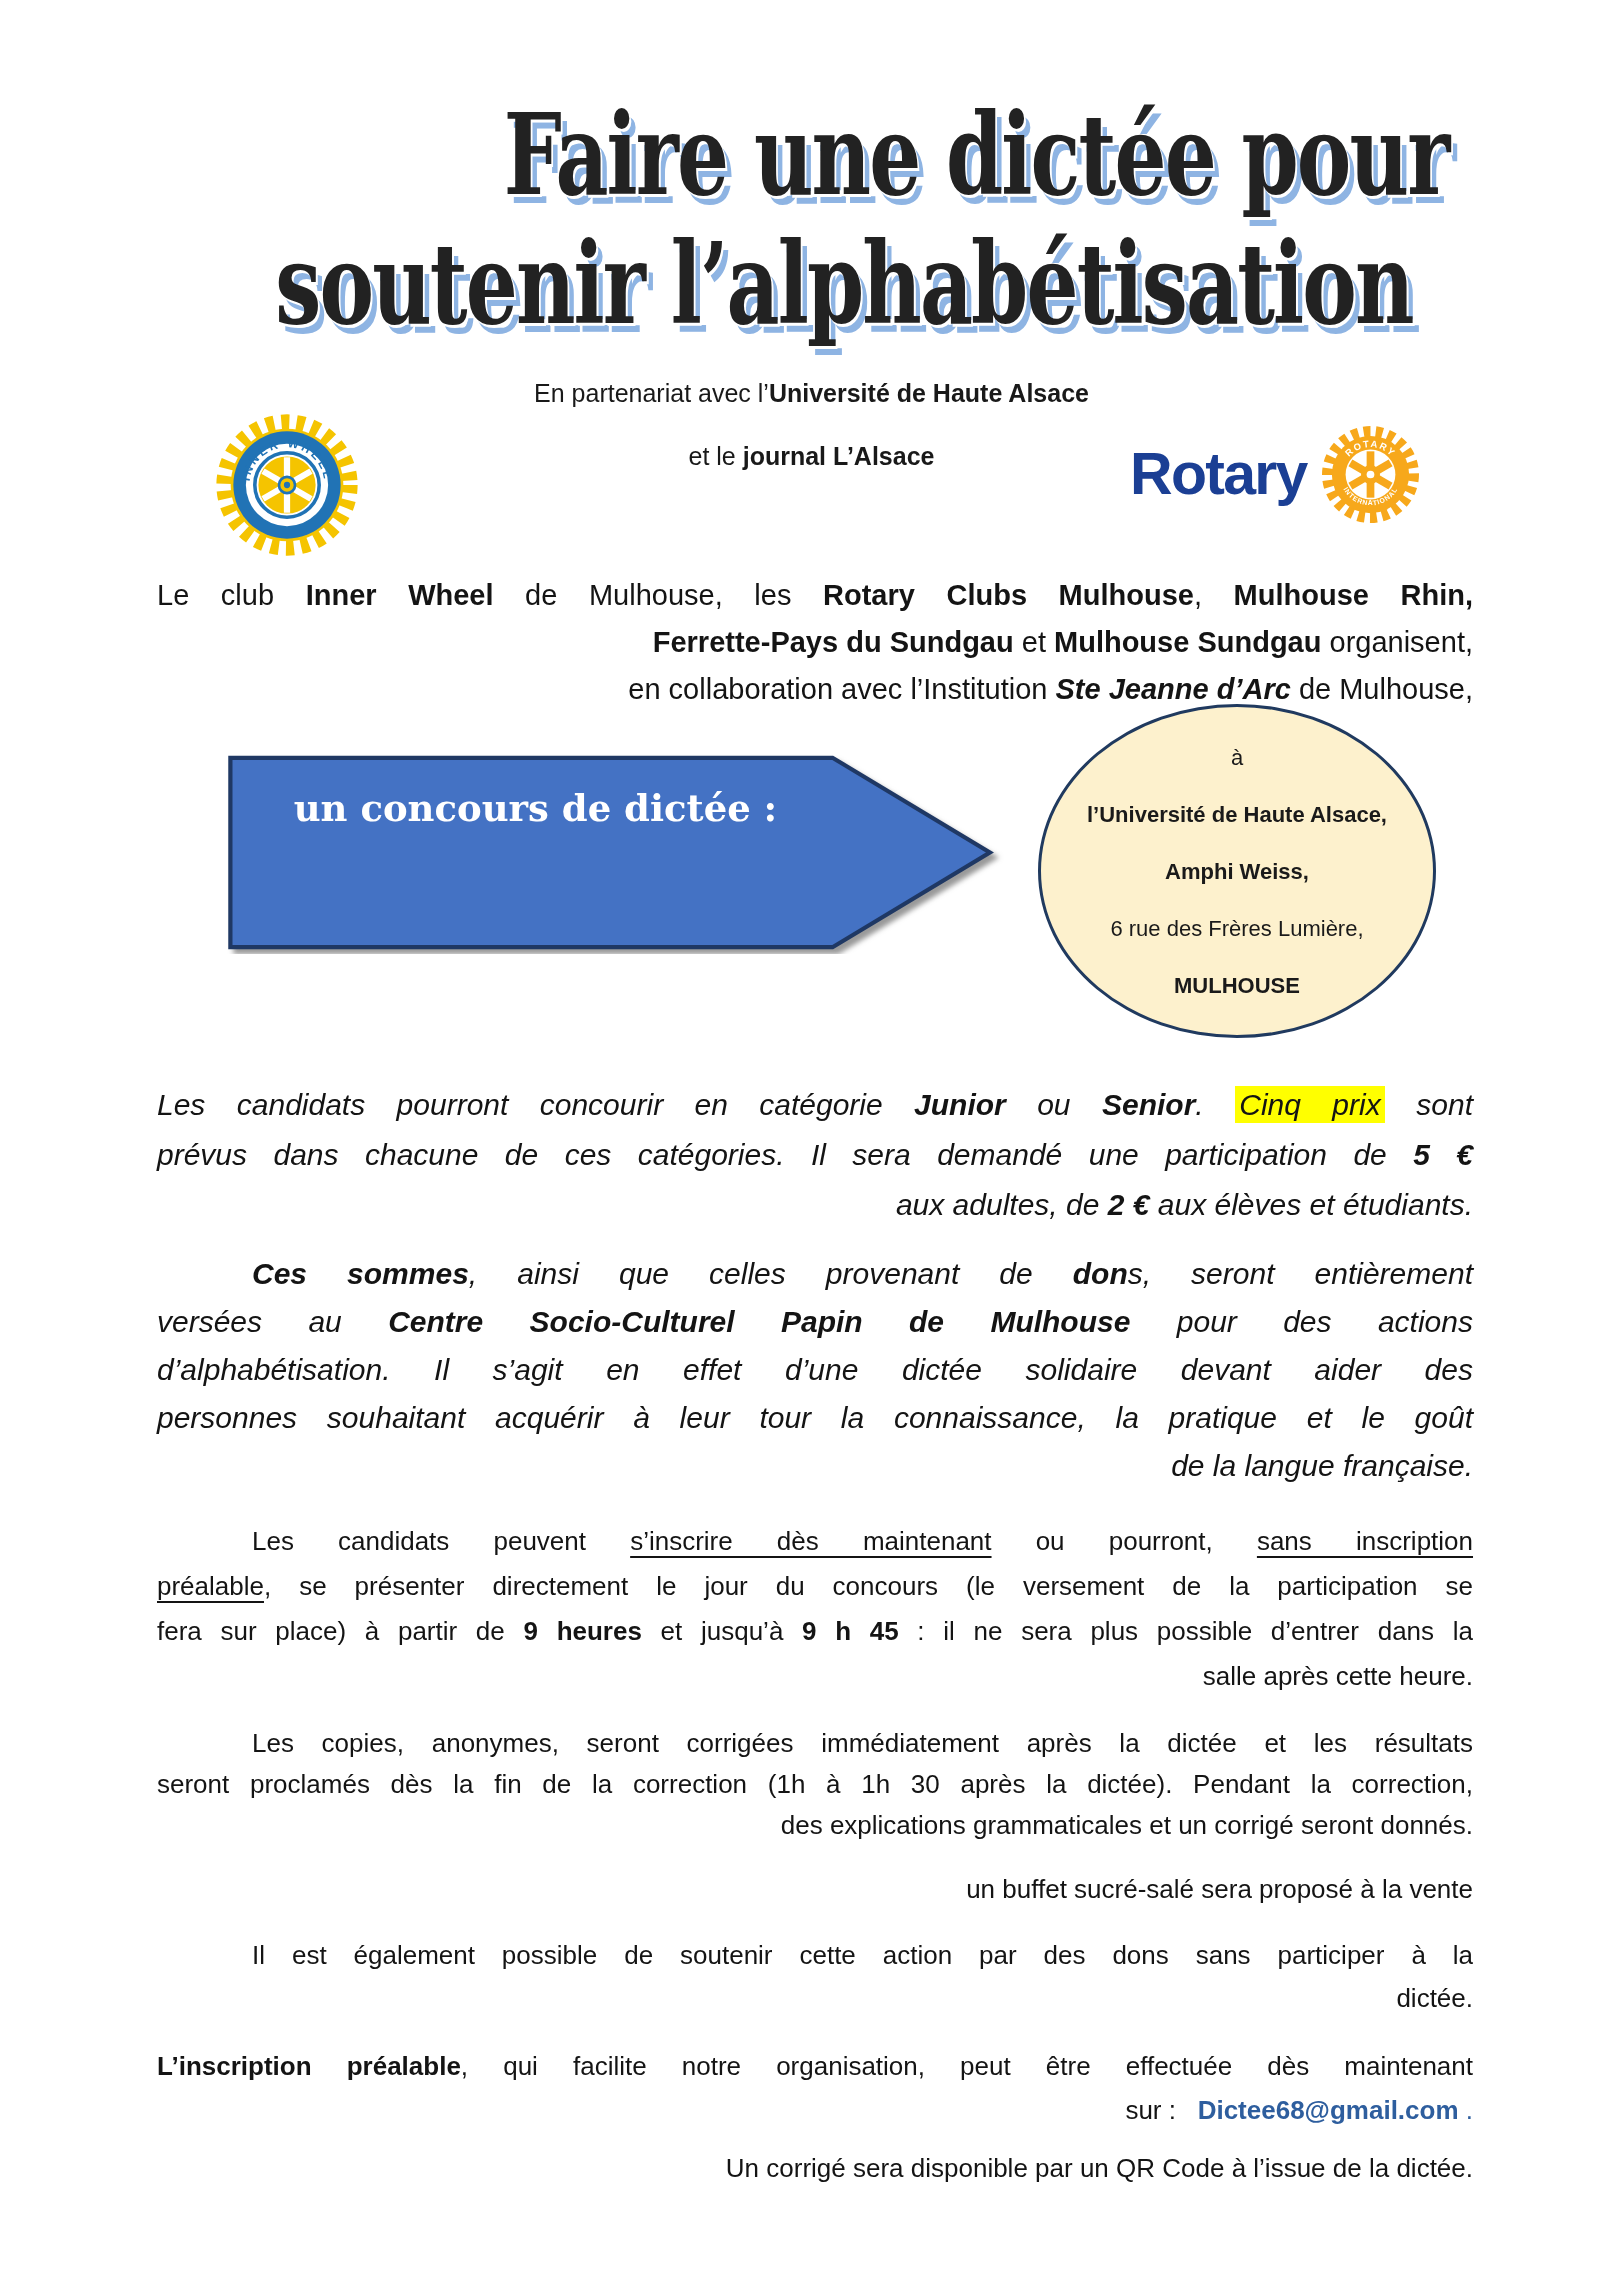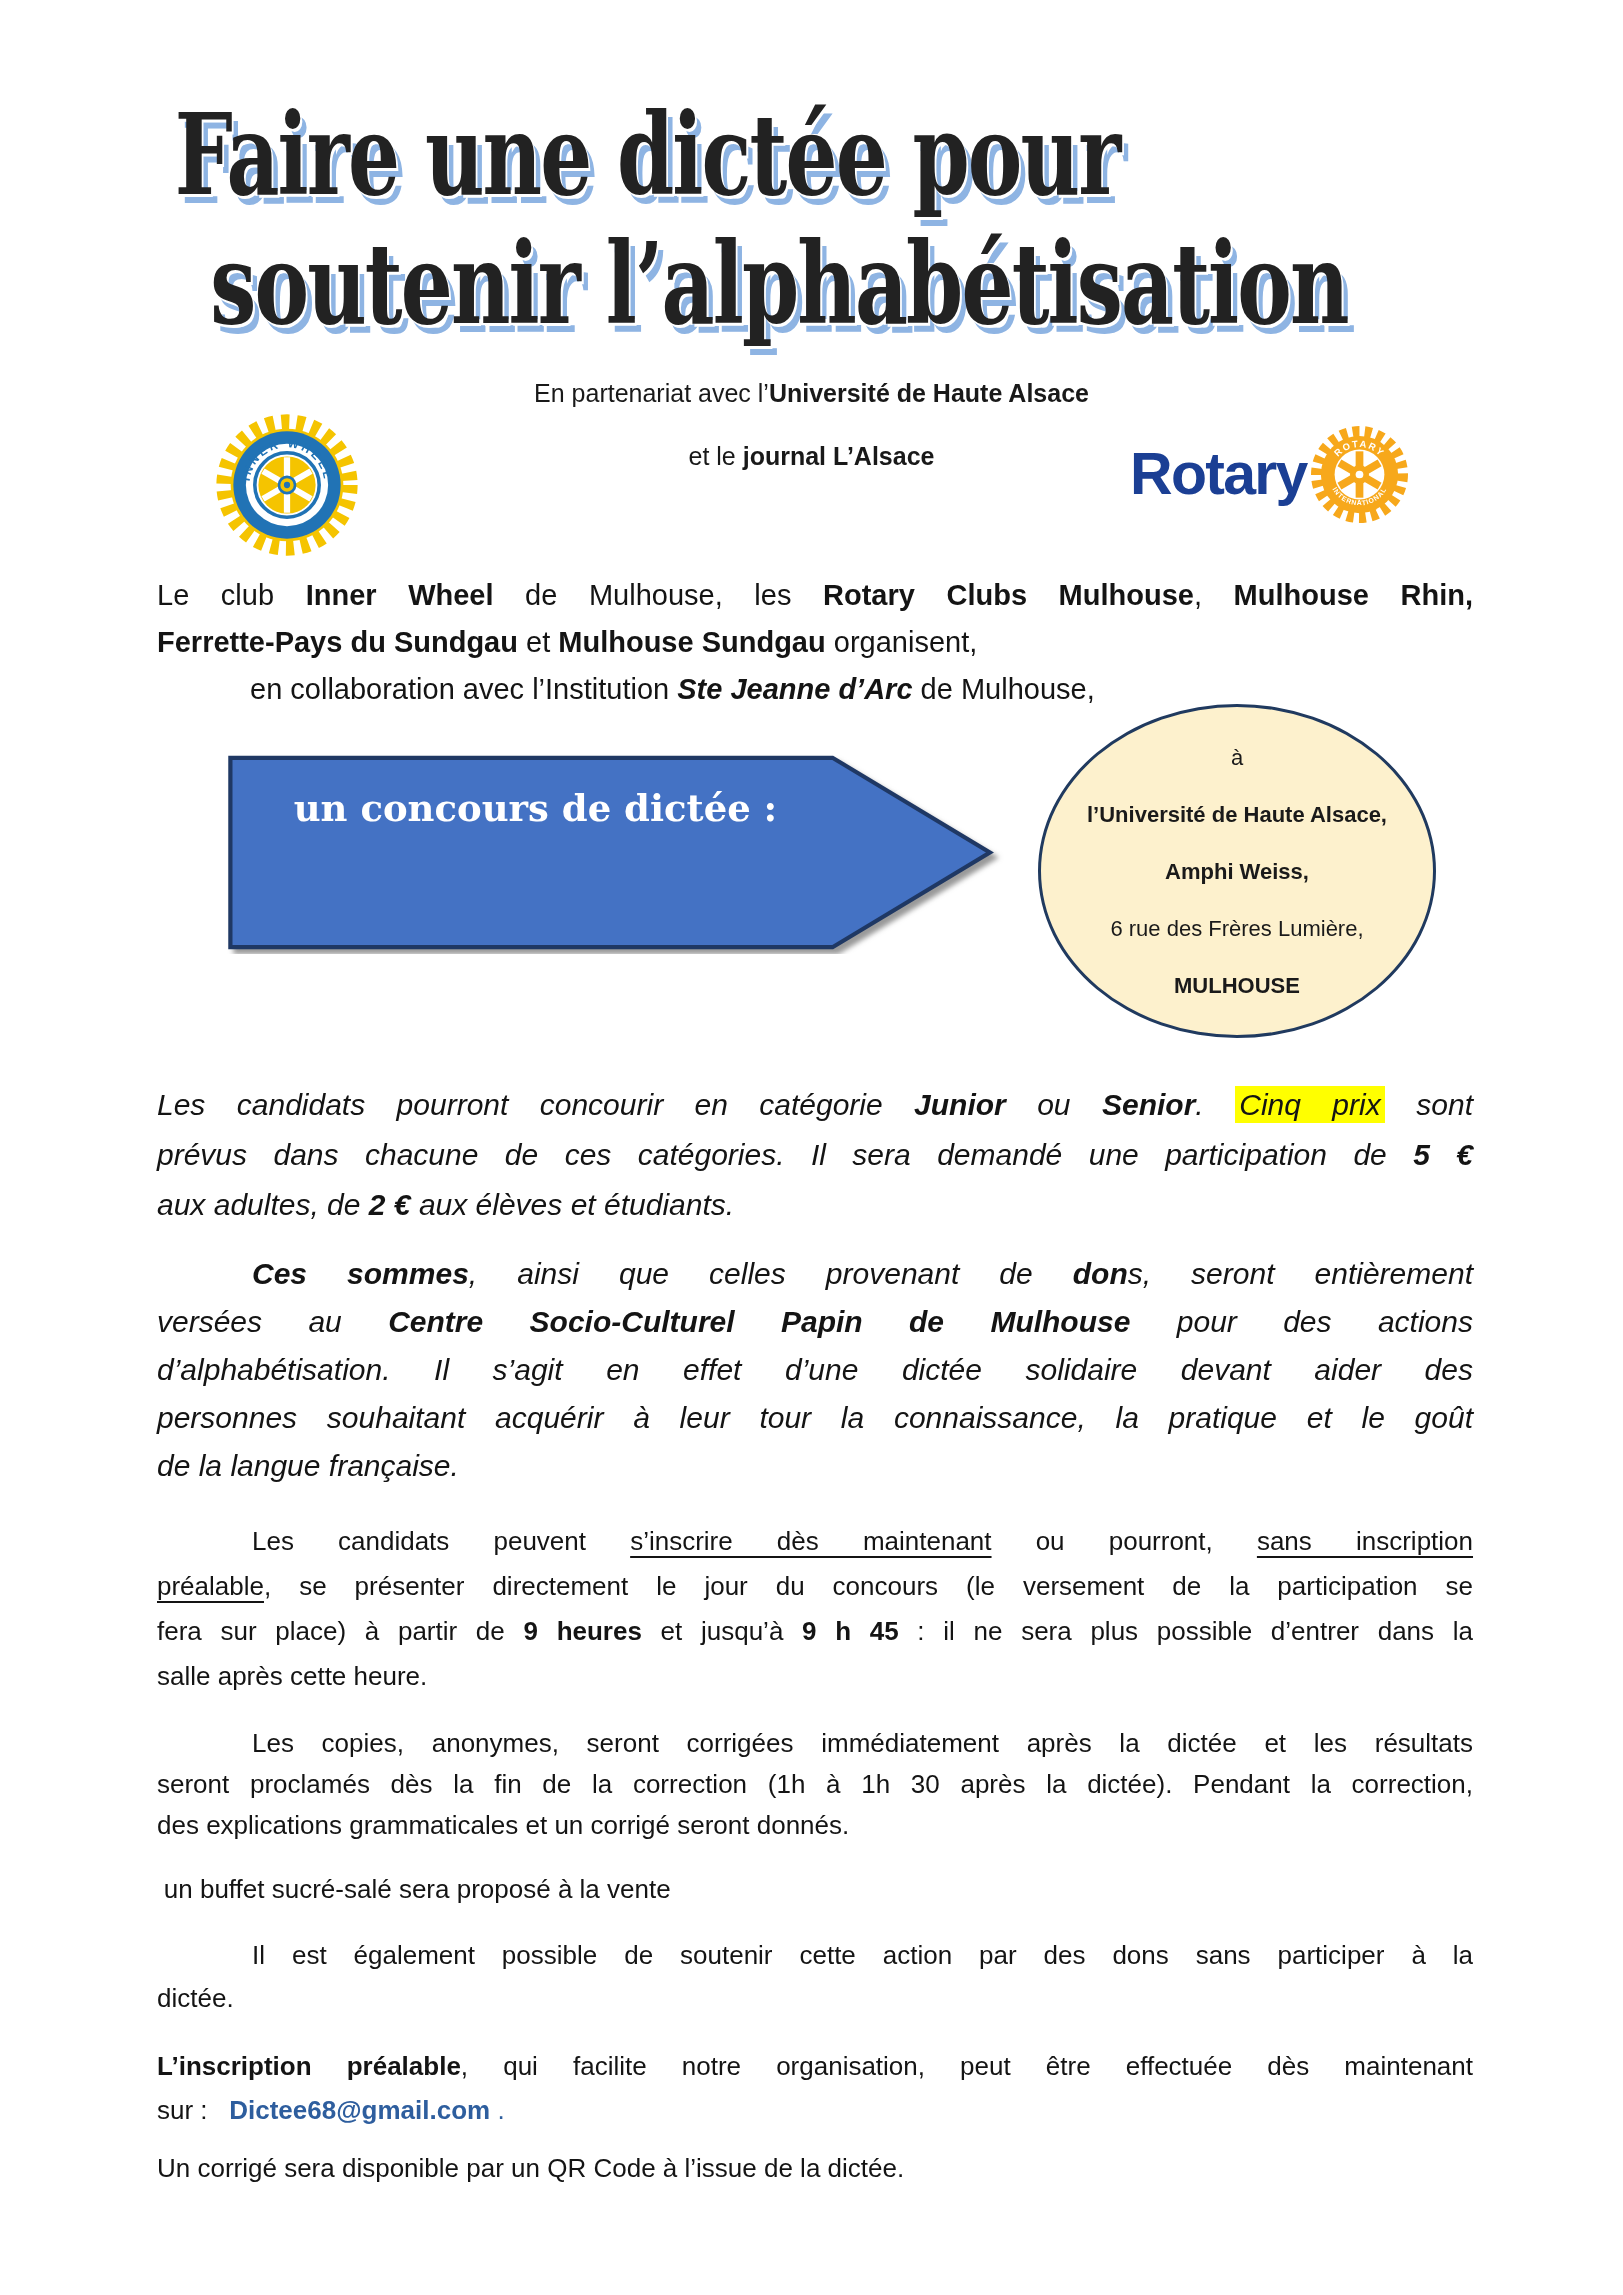--- a/index.html
+++ b/index.html
@@ -13,27 +13,27 @@
   .tscale{display:inline-block;transform:scaleX(.73);transform-origin:50% 50%;white-space:nowrap;
           text-shadow:2.5px 2.5px 0 #fff, 8.5px 8.5px 0 var(--title-shadow);}
 
   
   .partner{position:absolute;left:0;right:0;top:375px;font-size:25px;color:#191919;}
   .partner .tline{text-align:center;text-align-last:center;line-height:37px;}
 
   
   .iw-logo{position:absolute;left:211px;top:409px;width:152px;height:152px;}
   .rotary-logo{position:absolute;left:1130px;top:419px;width:315px;height:110px;
-               display:flex;align-items:center;gap:1px;}
+               display:flex;align-items:center;gap:12px;}
   .rotary-word{font-weight:bold;font-size:59px;letter-spacing:-1.7px;color:var(--rotary-blue);
                transform:scaleY(1.02);}
 
   
   .rich{position:absolute;left:157px;width:1316px;}
-  .tline{text-align:left;}
+  .tline{text-align:right;}
   .j{text-align:justify;text-align-last:justify;}
   .b{font-weight:bold;}
   .it{font-style:italic;}
   .u{text-decoration:underline;text-underline-offset:6px;text-decoration-thickness:2.1px;}
   .hl{background:var(--highlight);padding:1.7px 4.2px;}
   a.mail{text-decoration:none;margin-top:33px;}
 
   .intro{top:572px;font-size:29px;line-height:47px;}
   .p-it{font-style:italic;font-size:30px;}
   .p-cat{top:1080px;line-height:50px;}

